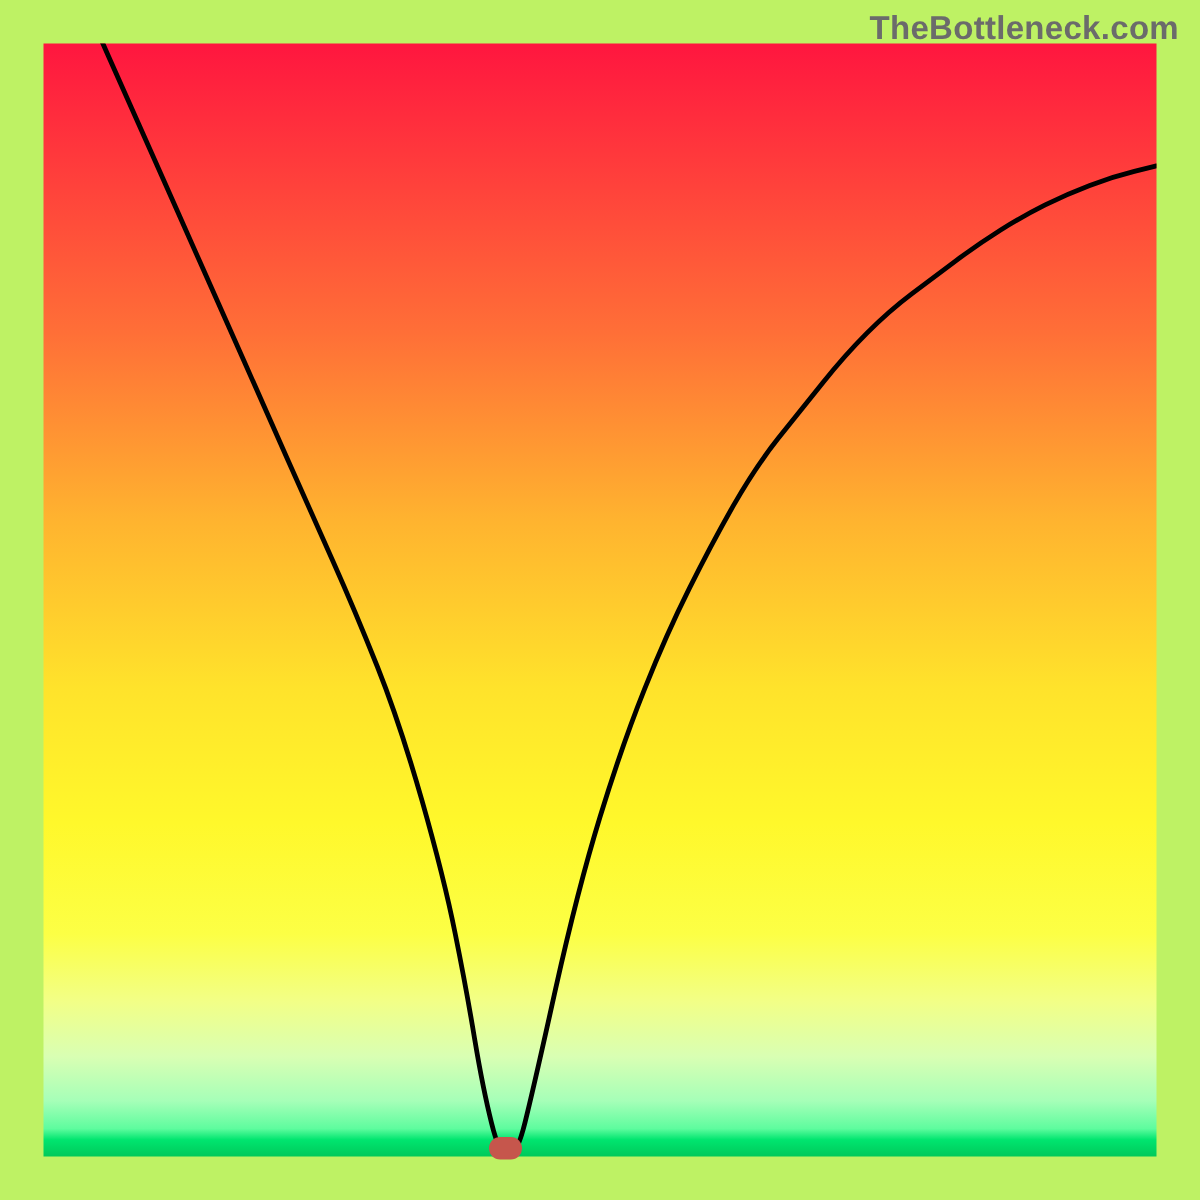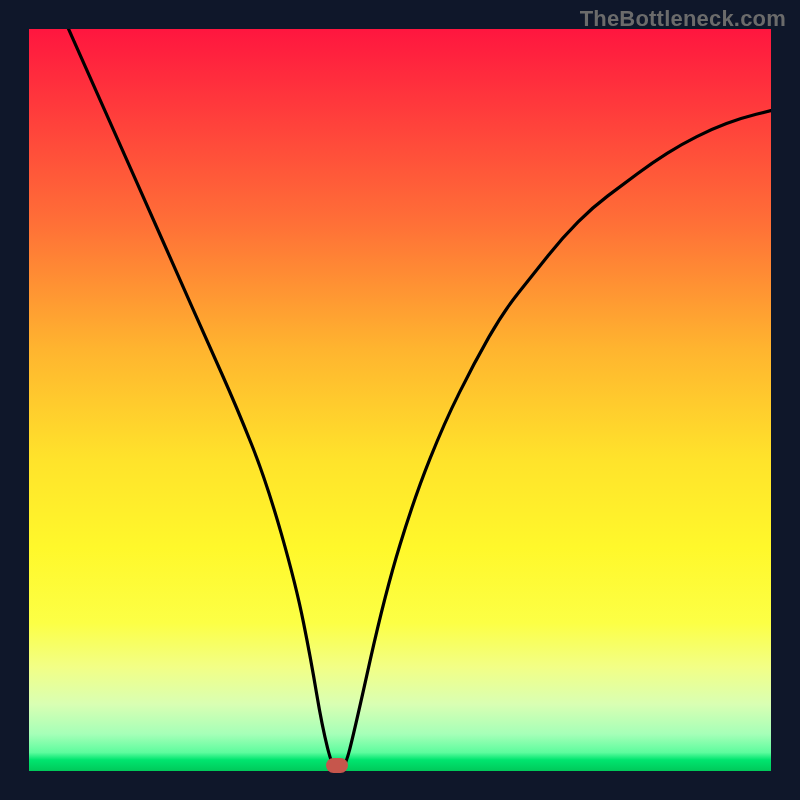--- a/index.html
+++ b/index.html
@@ -8,21 +8,21 @@
     width: 800px;
     height: 800px;
     overflow: hidden;
     background: #000;
     font-family: Arial, Helvetica, sans-serif;
   }
   .frame {
     position: relative;
     width: 800px;
     height: 800px;
-    background: #0f172a;
+    background: #bef264;
   }
   .plot-area {
     position: absolute;
     left: 29px;
     top: 29px;
     width: 742px;
     height: 742px;
     background: linear-gradient(
       to bottom,
       #ff163f 0%,

